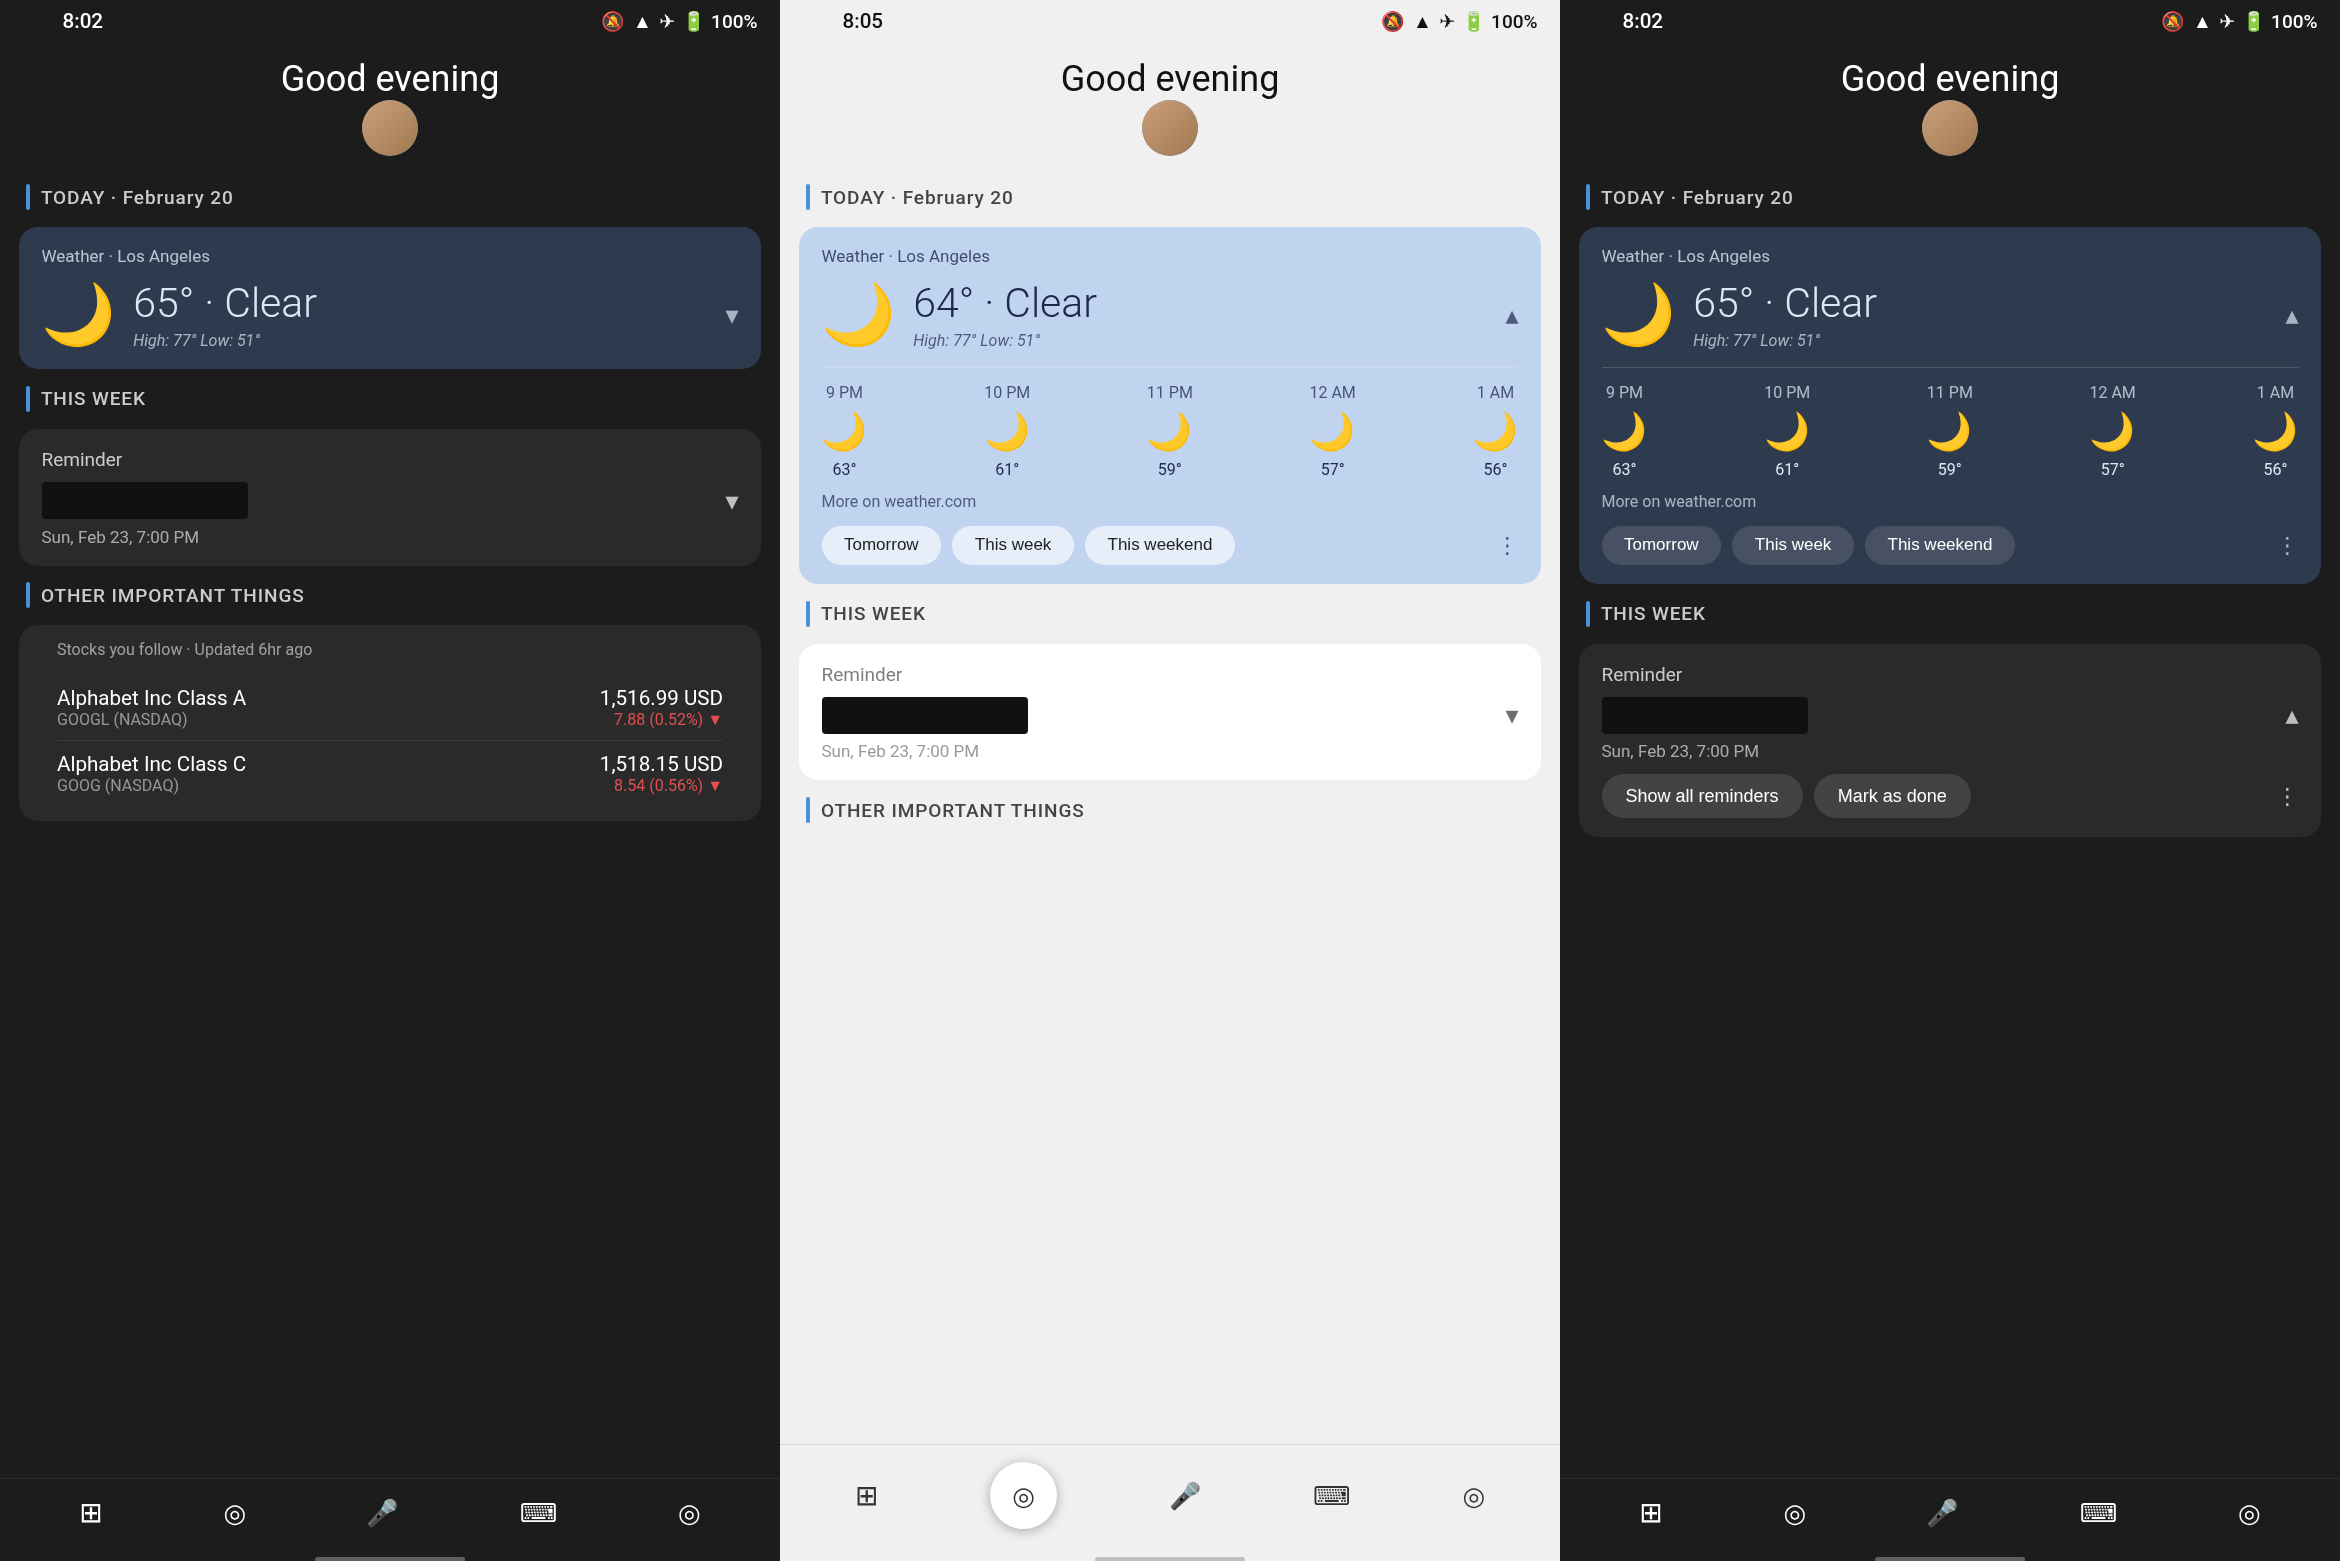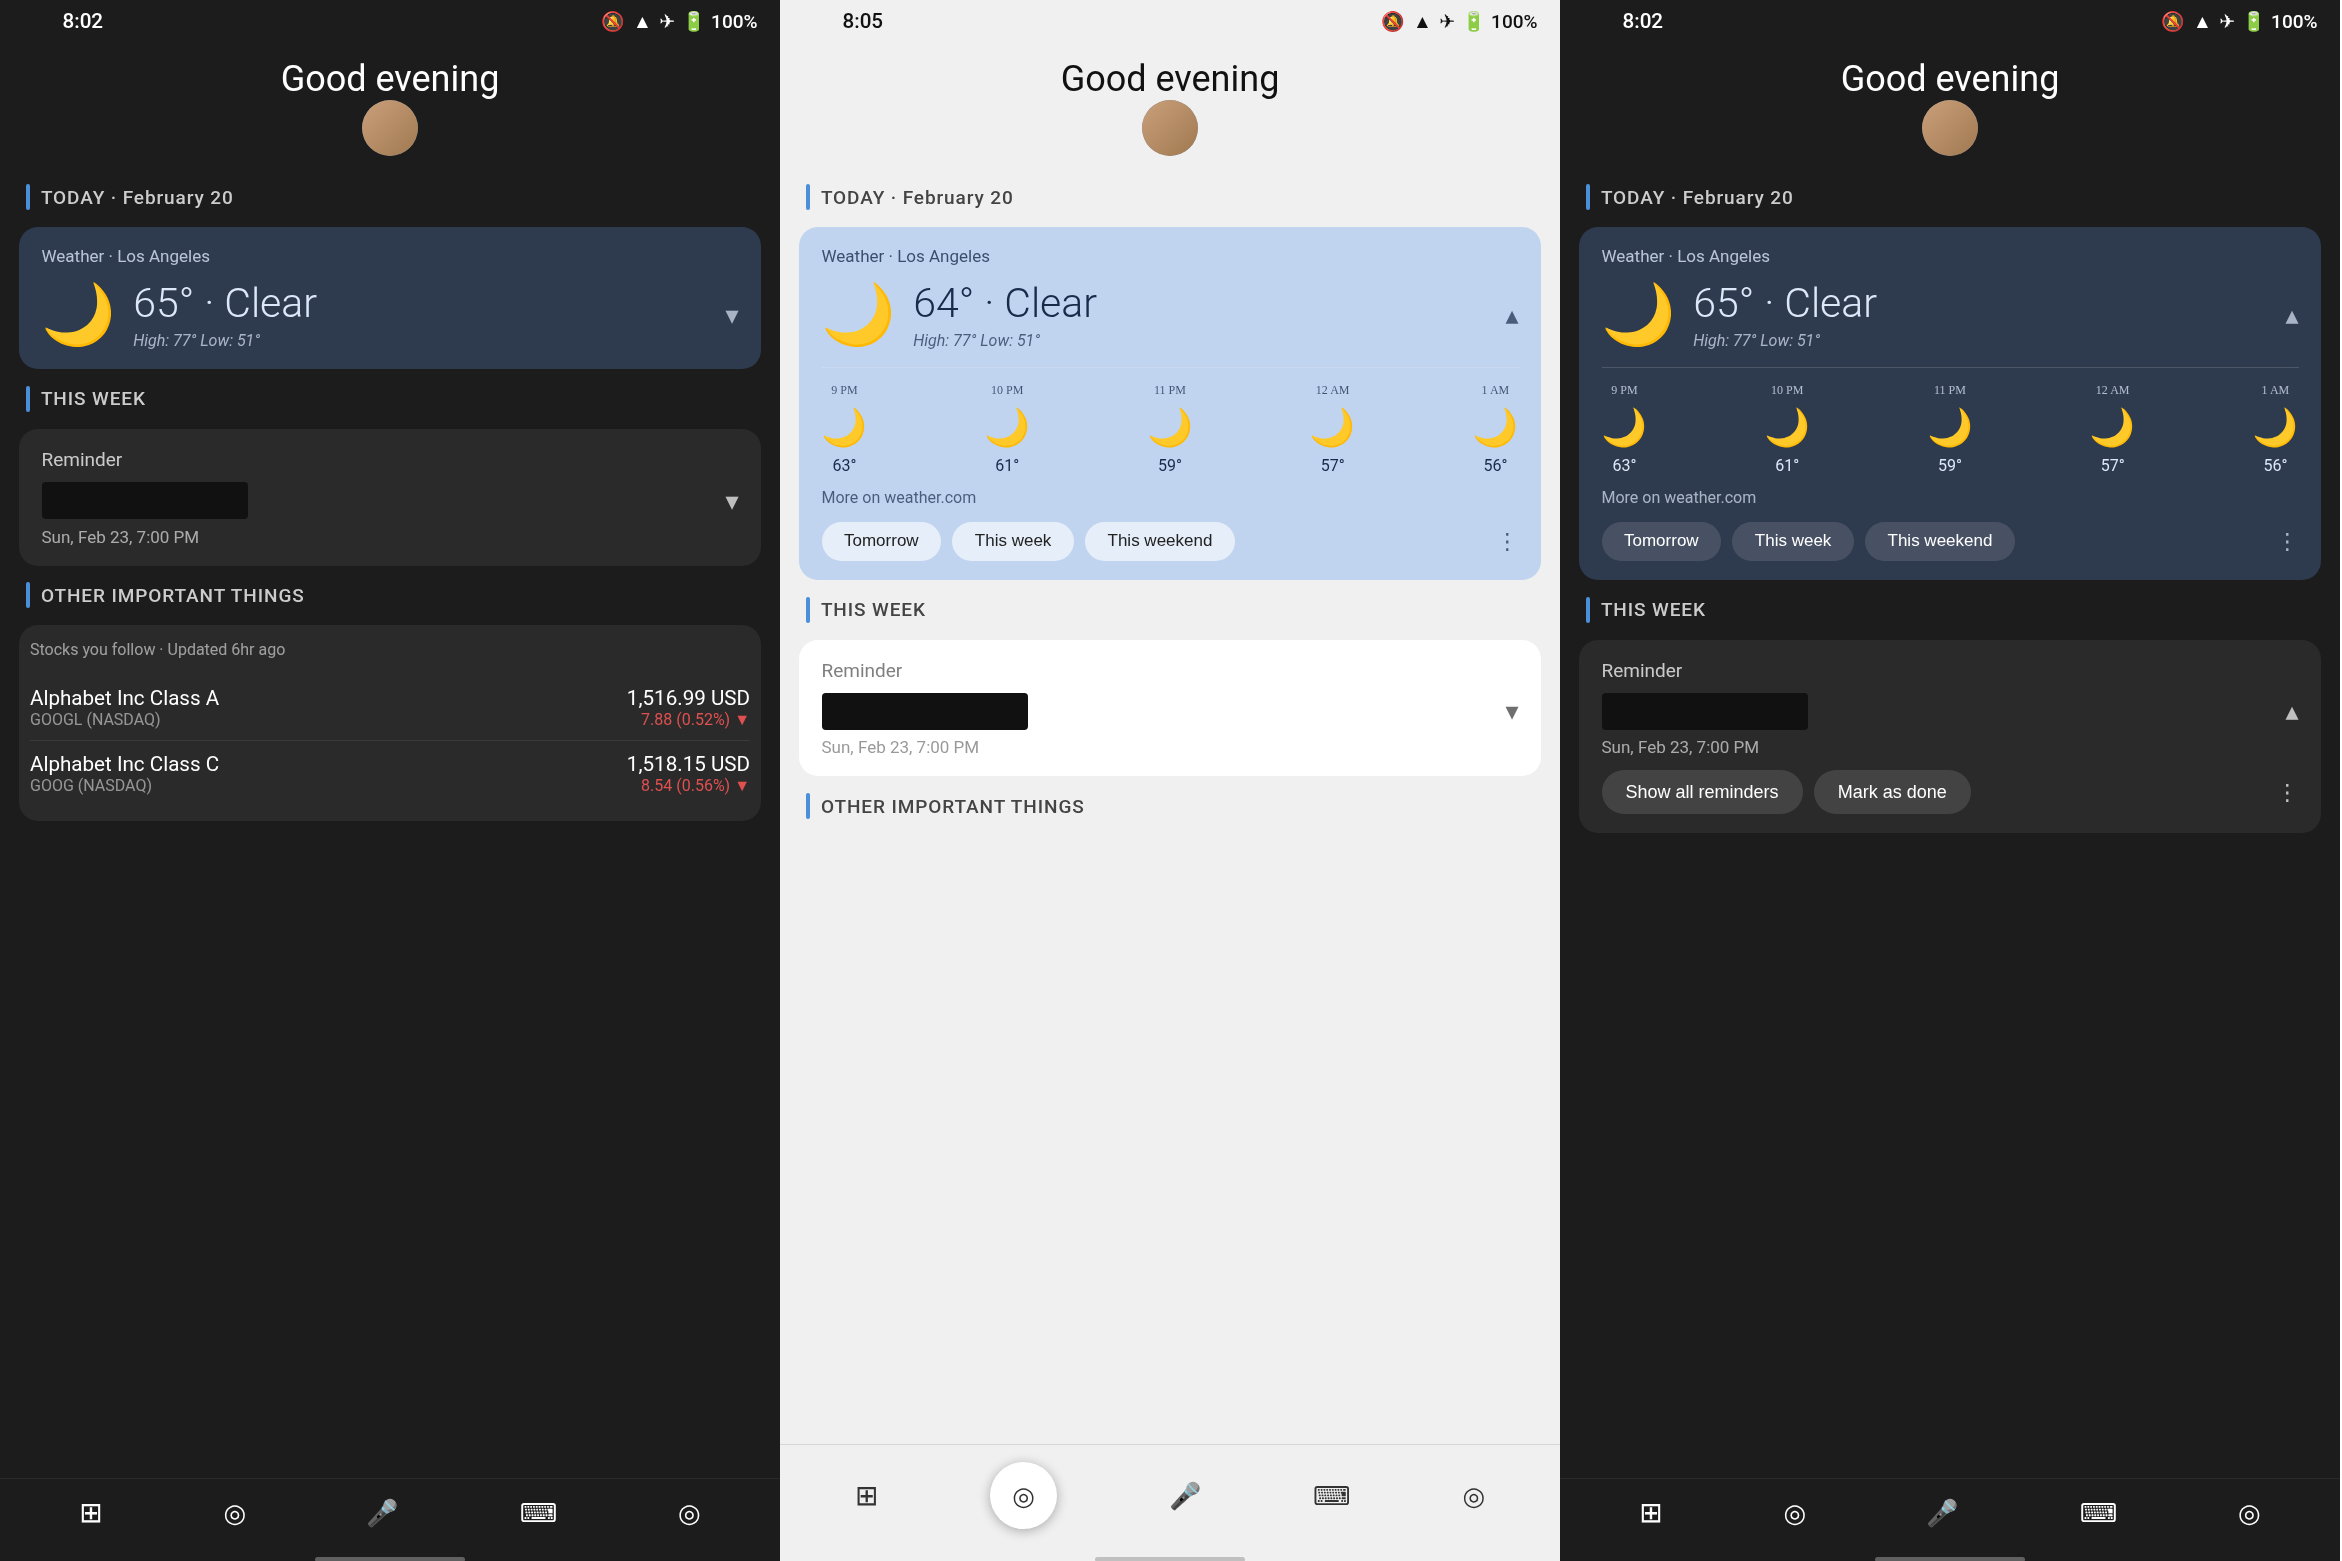--- a/index.html
+++ b/index.html
@@ -165,23 +165,22 @@
     }
 
     .hour-item {
       display: flex;
       flex-direction: column;
       align-items: center;
       gap: 7.5px;
     }
 
     .hour-label {
-      font-size: 12px;
+      font-size: 16px;
       opacity: 0.75;
-      font-family: Liberation Serif, serif;
     }
 
     .hour-moon {
       font-size: 37px;
     }
 
     .hour-temp {
       font-size: 16px;
     }
 
@@ -266,21 +265,21 @@
     .reminder-date {
       font-size: 17px;
       margin-top: 7.5px;
       opacity: 0.6;
     }
 
     
     .stocks-card {
       margin: 7.5px 19px;
       border-radius: 19px;
-      padding: 15px 11px;
+      padding: 15px 38px;
     }
     .stocks-card-dark {
       background: #2a2a2a;
     }
 
     .stocks-header {
       font-size: 16px;
       opacity: 0.55;
       margin-bottom: 15px;
     }

